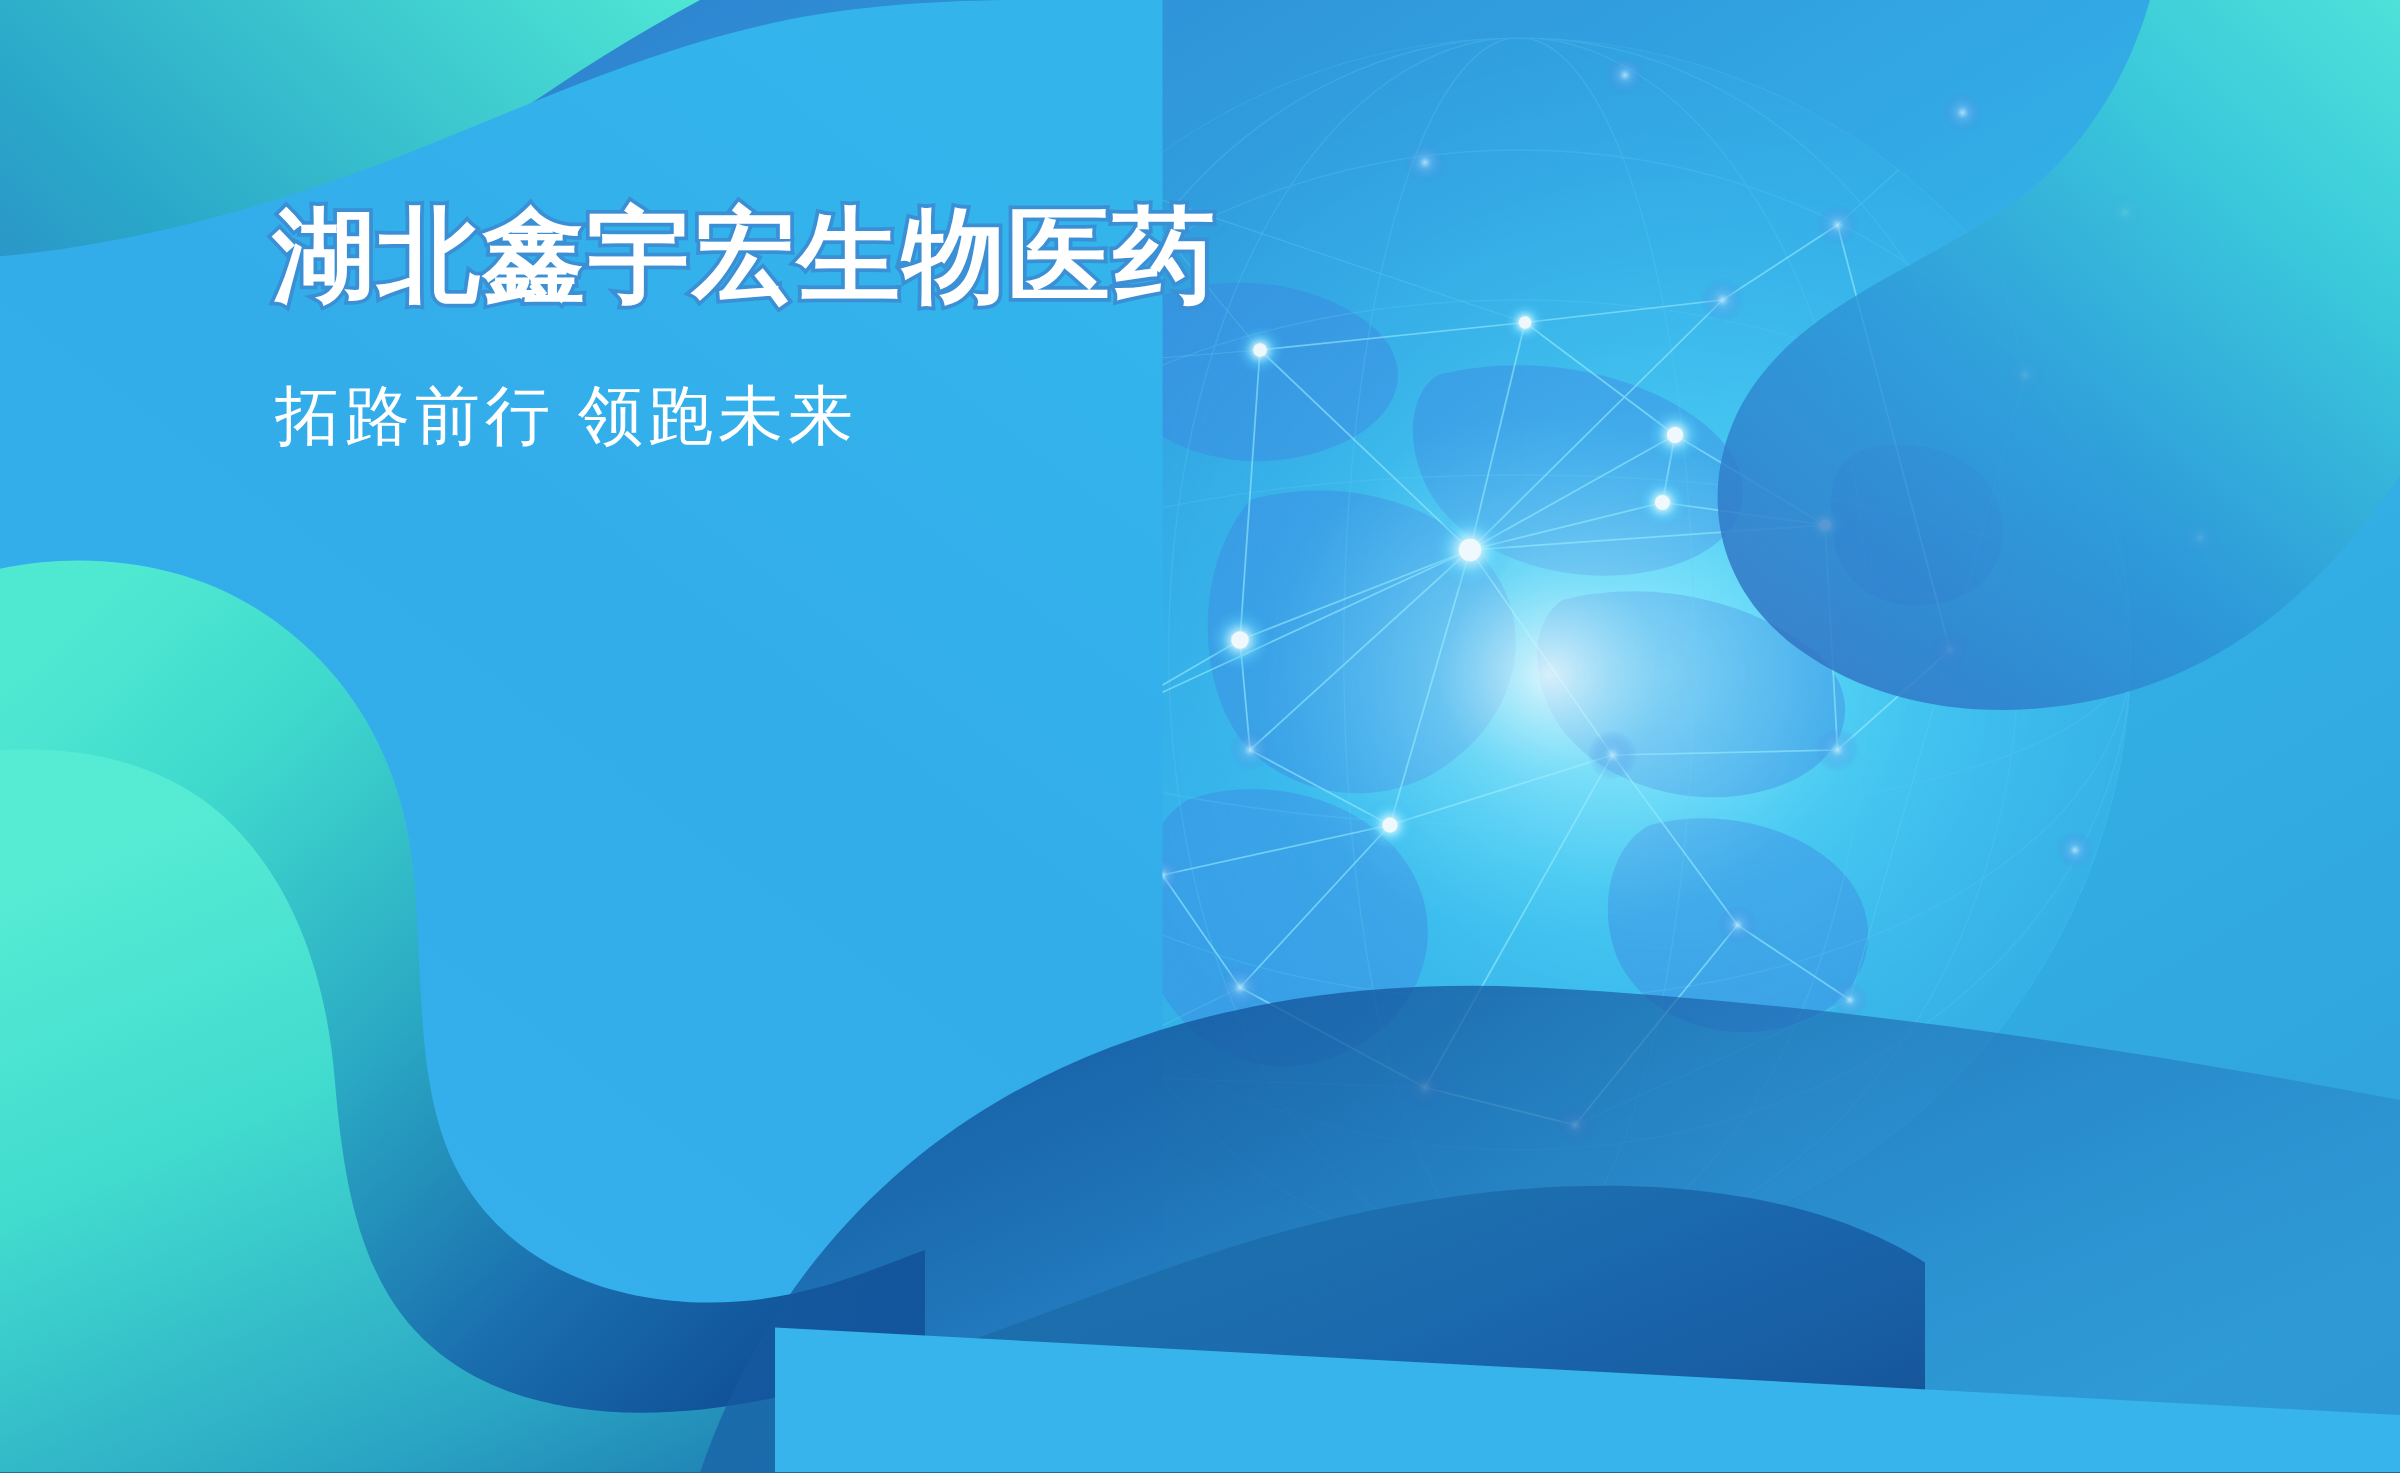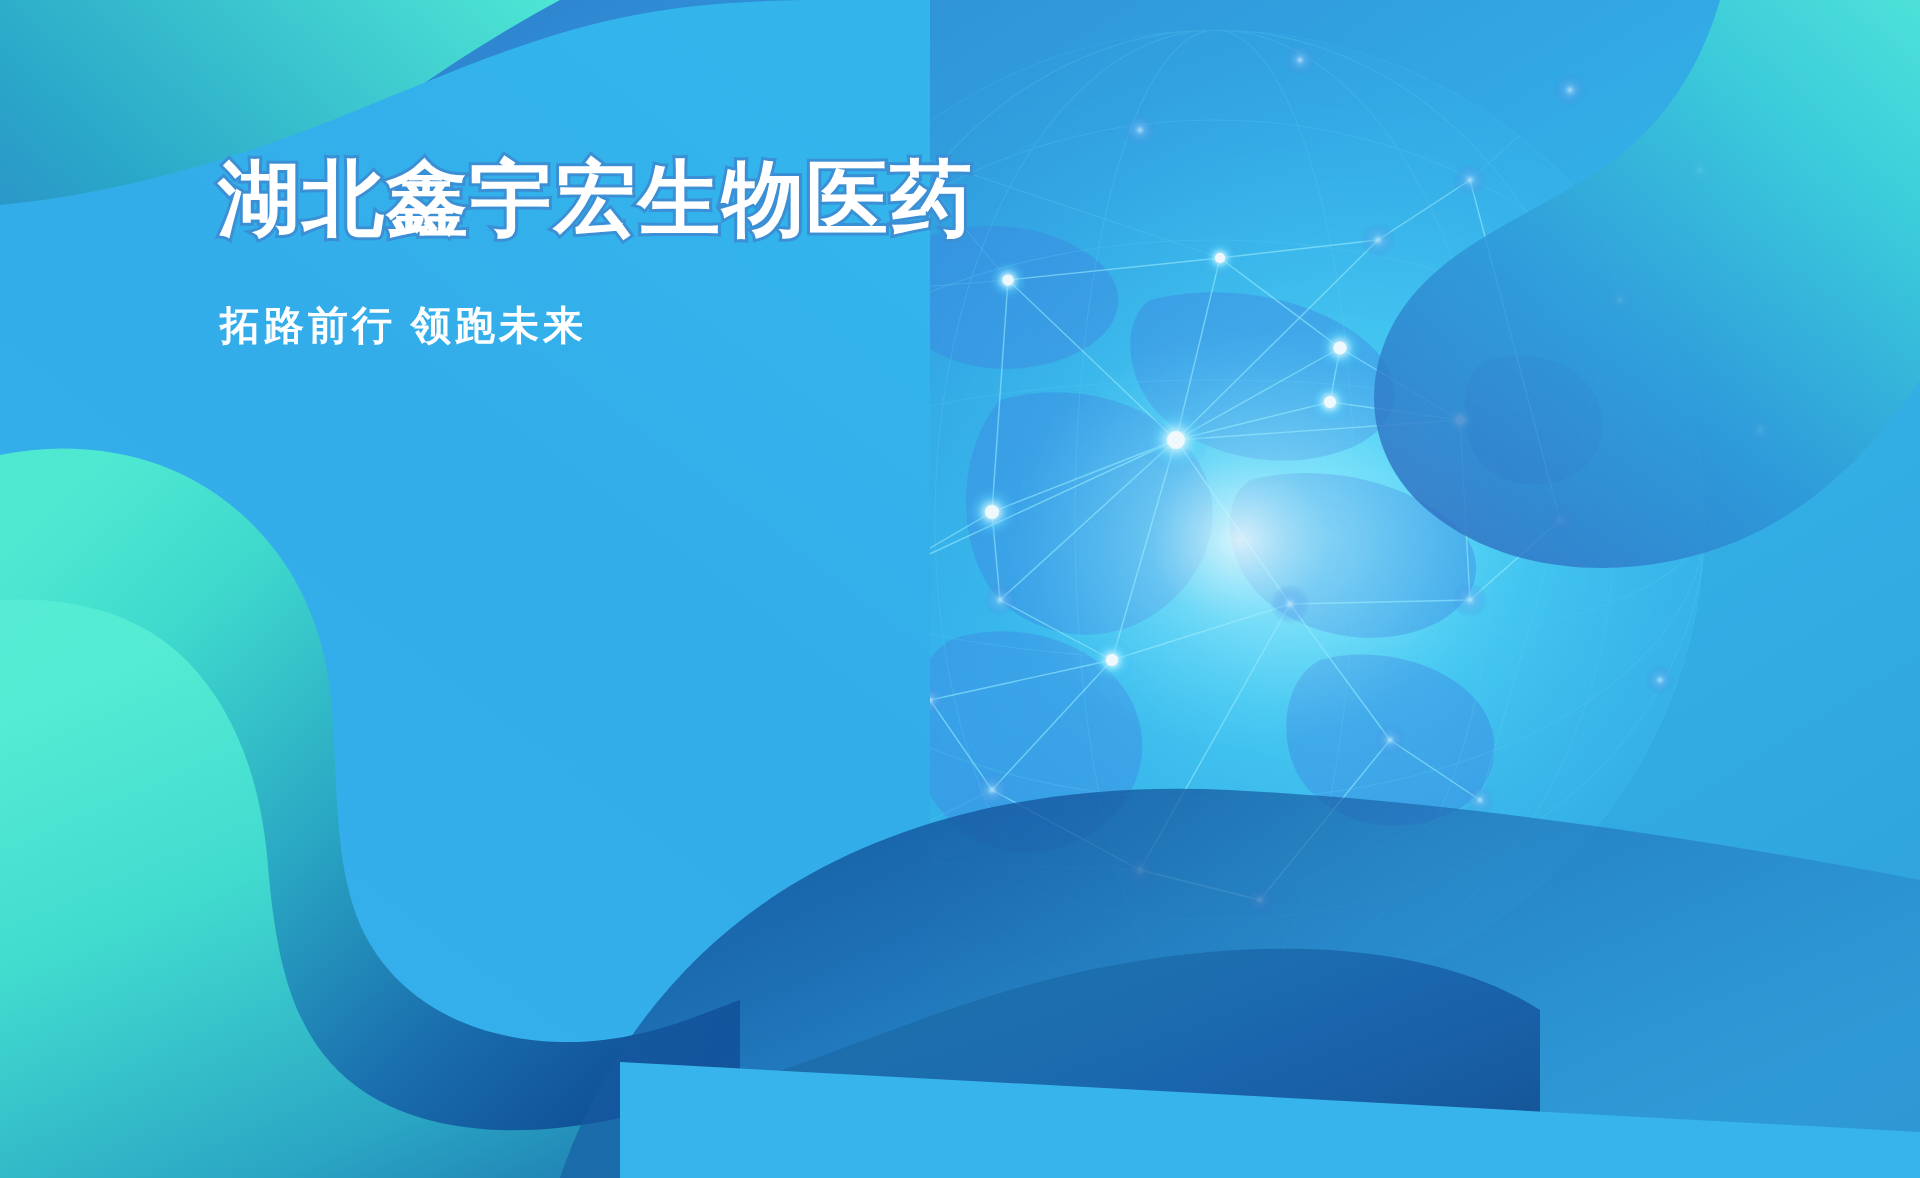--- a/index.html
+++ b/index.html
@@ -30,21 +30,21 @@
   
   #text-block {
     position: absolute;
     left: 218px;
     top: 160px;
     width: 900px;
     z-index: 40;
   }
 
   .title-line {
-    font-family: Liberation Mono, monospace;
+    font-family: Liberation Sans, sans-serif;
     font-weight: bold;
     font-size: 82px;
     line-height: 92px;
     letter-spacing: 2px;
     color: #ffffff;
     -webkit-text-stroke: 6px #3b8fd4;
     paint-order: stroke fill;
     margin: 0;
     white-space: nowrap;
   }
@@ -54,24 +54,24 @@
     font-size: 26px;
     letter-spacing: 2.1px;
     color: #ffffff;
     font-weight: 400;
     white-space: nowrap;
     opacity: .97;
   }
 
   #tagline {
     margin: 46px 0 0 2px;
-    font-size: 40px;
+    font-size: 52px;
     letter-spacing: 4px;
     color: #ffffff;
-    font-weight: 700;
+    font-weight: 400;
     white-space: nowrap;
   }
 </style>
 </head>
 <body>
 
 <div id="banner">
 
   <svg class="layer" viewBox="0 0 1920 1178" preserveAspectRatio="none">
     <defs>

